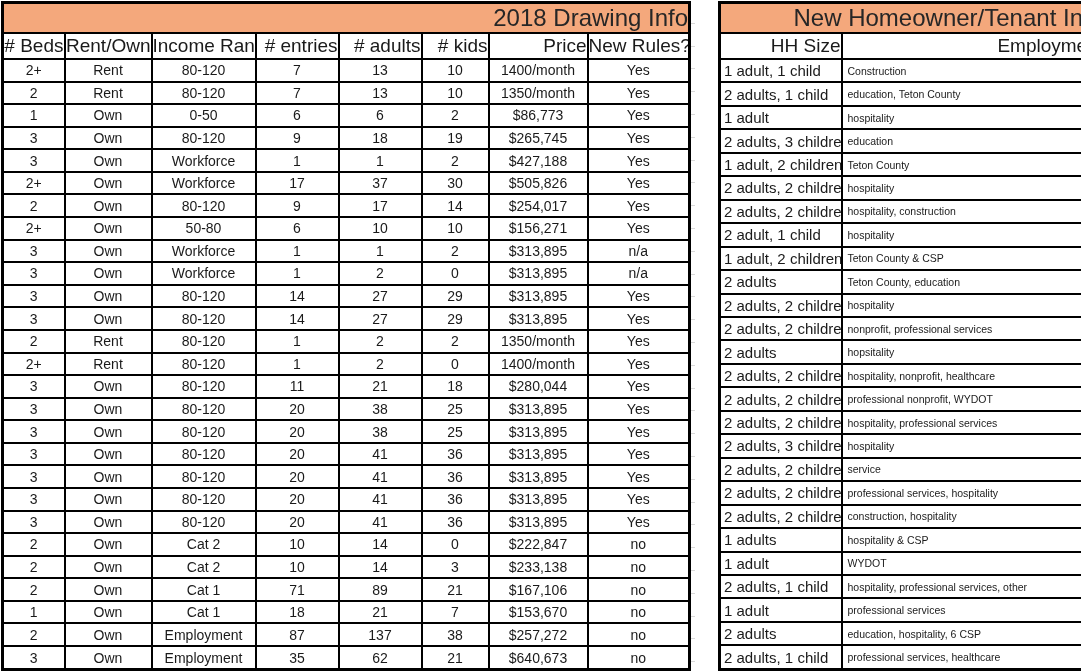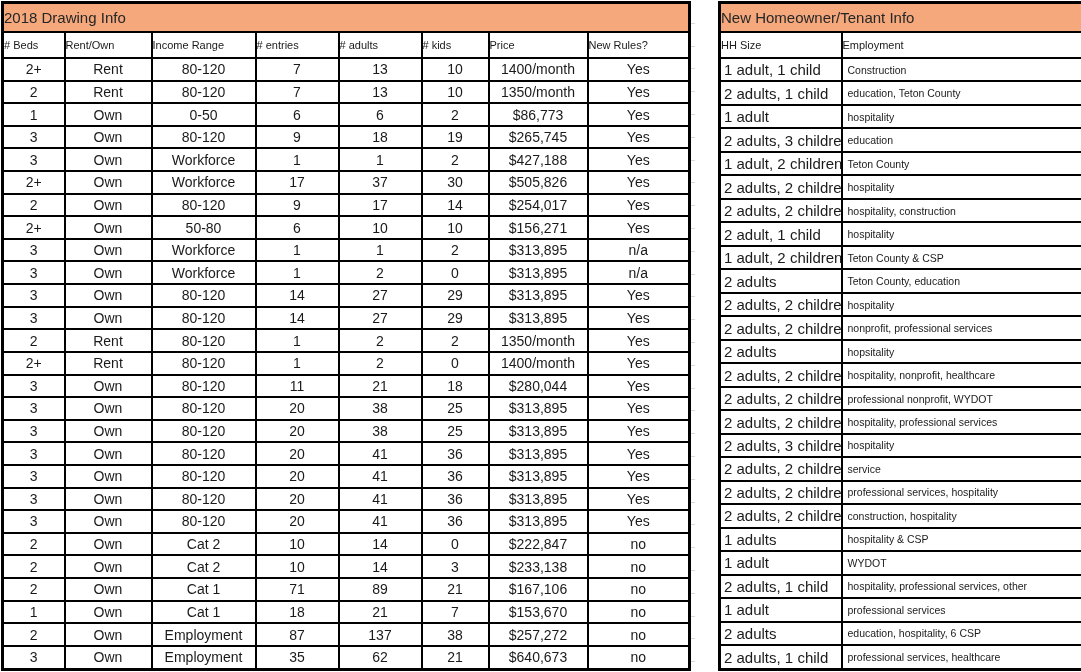--- a/index.html
+++ b/index.html
@@ -40,29 +40,29 @@
     padding: 0;
     overflow: hidden;
     white-space: nowrap;
     vertical-align: middle;
   }
   table.left  { left: 1px;  width: 687px; }
   table.right { left: 718px; width: 385px; }
 
   td.title {
     background: #F4A87C;
-    font-size: 15px;
-    text-align: left;
+    font-size: 24px;
+    text-align: right;
     height: 27px;
     color: #262626;
   }
   tr.hdr th {
     font-weight: normal;
-    font-size: 11px;
-    text-align: left;
+    font-size: 19px;
+    text-align: right;
     height: 24px;
     background: #ffffff;
   }
   table.left tbody td {
     font-size: 14px;
     text-align: center;
   }
   table.right tbody td.hh {
     font-size: 15px;
     text-align: left;

